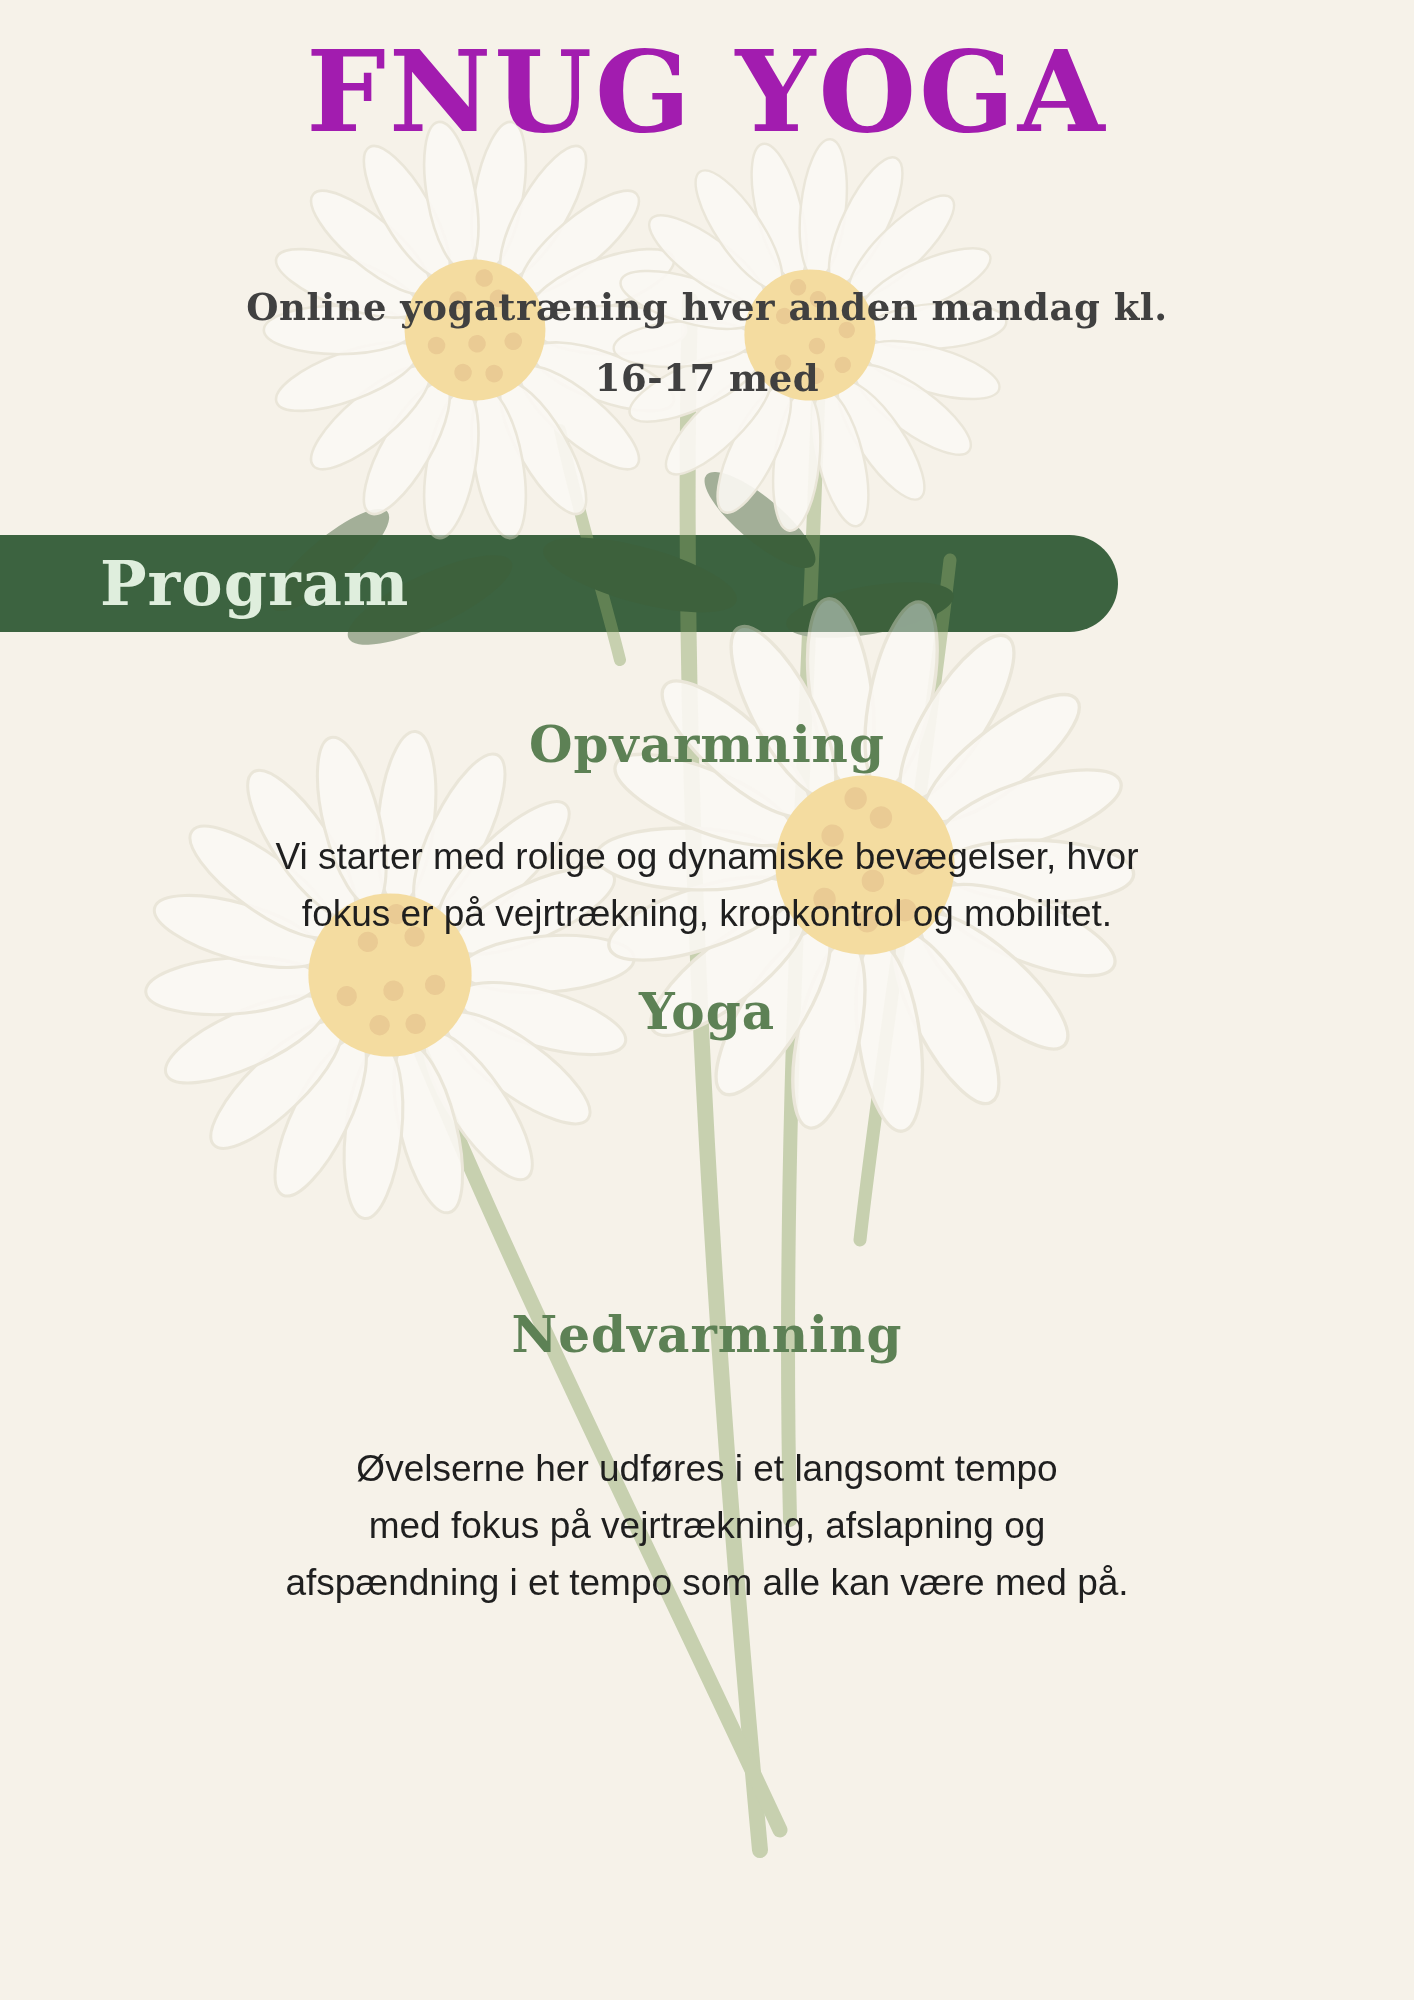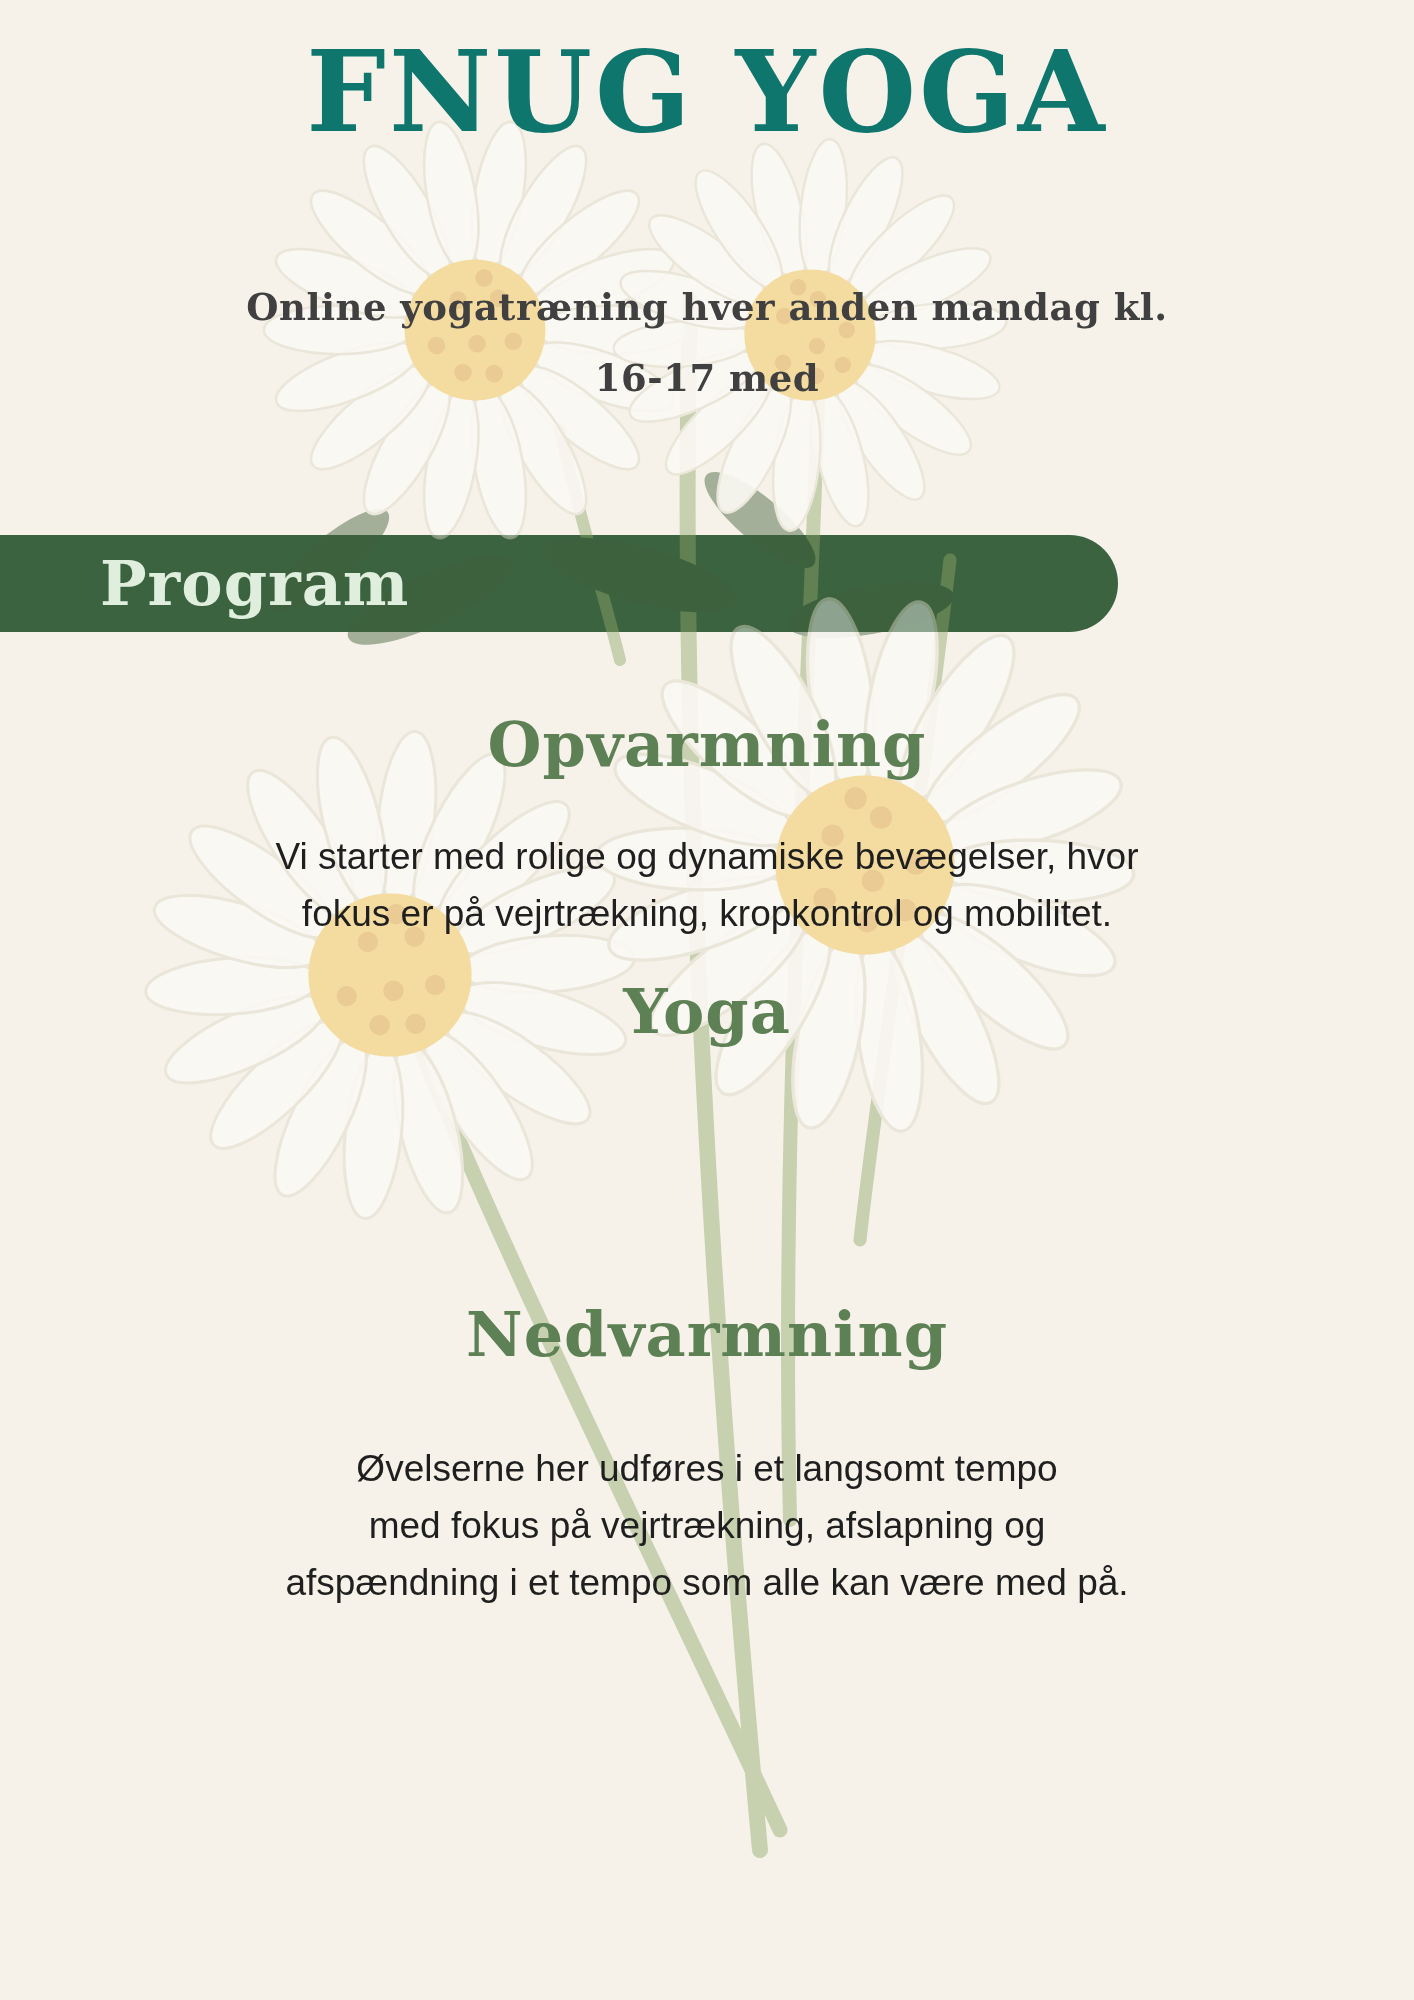--- a/index.html
+++ b/index.html
@@ -39,39 +39,39 @@
   }
   
   .txt{position:absolute;left:0;width:100%;z-index:3;text-align:center;}
   .title{
     top:30px;
     margin:0;
     font-family:"DejaVu Serif",serif;
     font-weight:700;
     font-size:112px;
     letter-spacing:3px;
-    color:#0f766e;
+    color:#a21caf;
     line-height:1.1;
   }
   .subtitle{
     top:272px;
     font-family:"DejaVu Serif",serif;
     font-weight:700;
     font-size:37px;
     line-height:71px;
     letter-spacing:.5px;
     color:#404040;
   }
   .prewrap{white-space:pre-wrap;}
   .sec{position:absolute;left:0;width:100%;z-index:3;text-align:center;}
   .sec h2{
     margin:0;
     font-family:"DejaVu Serif",serif;
     font-weight:700;
-    font-size:62px;
+    font-size:50px;
     line-height:70px;
     letter-spacing:1px;
     color:#5d8155;
   }
   .sec p{
     margin:48px auto 0;
     max-width:960px;
     font-size:37px;
     line-height:57px;
     color:#1f1f1f;

